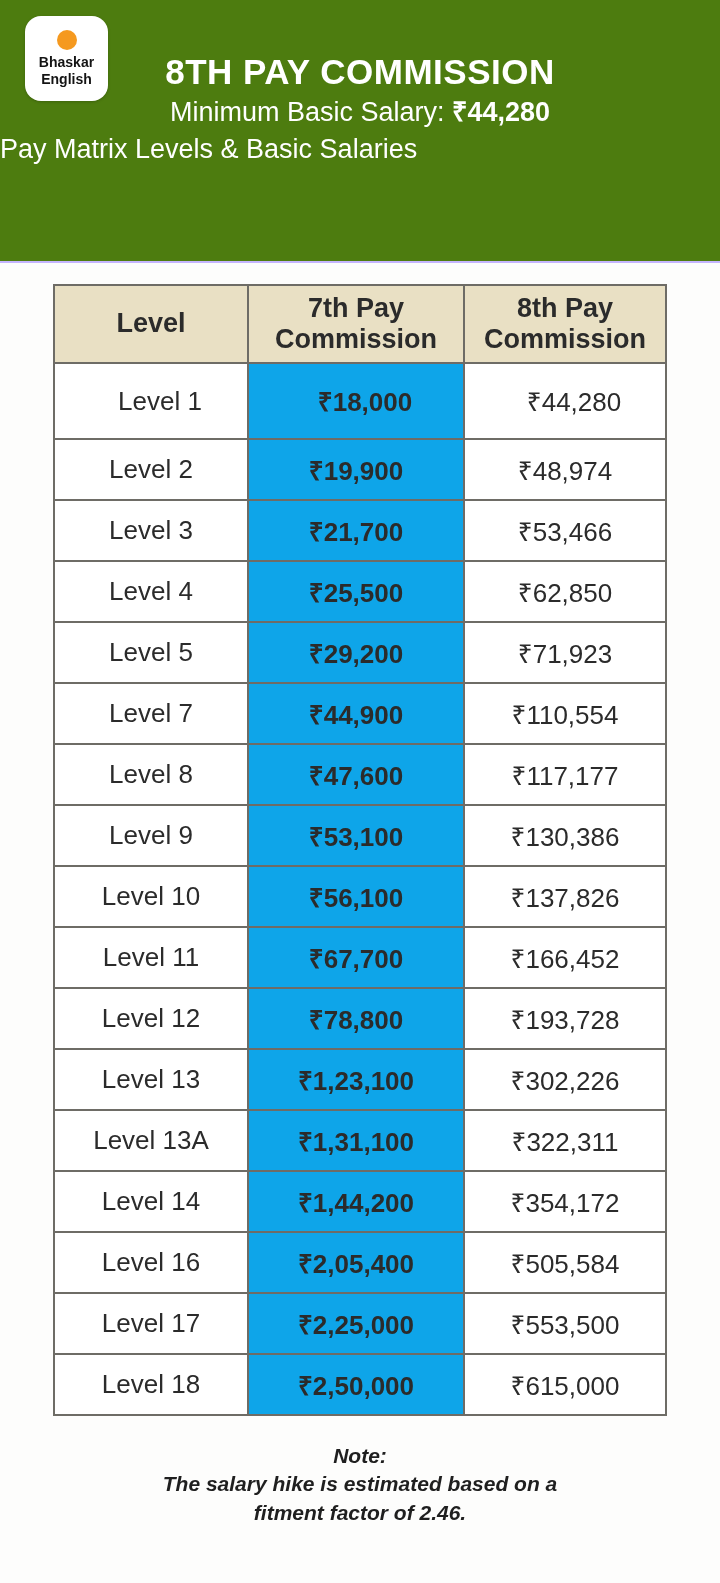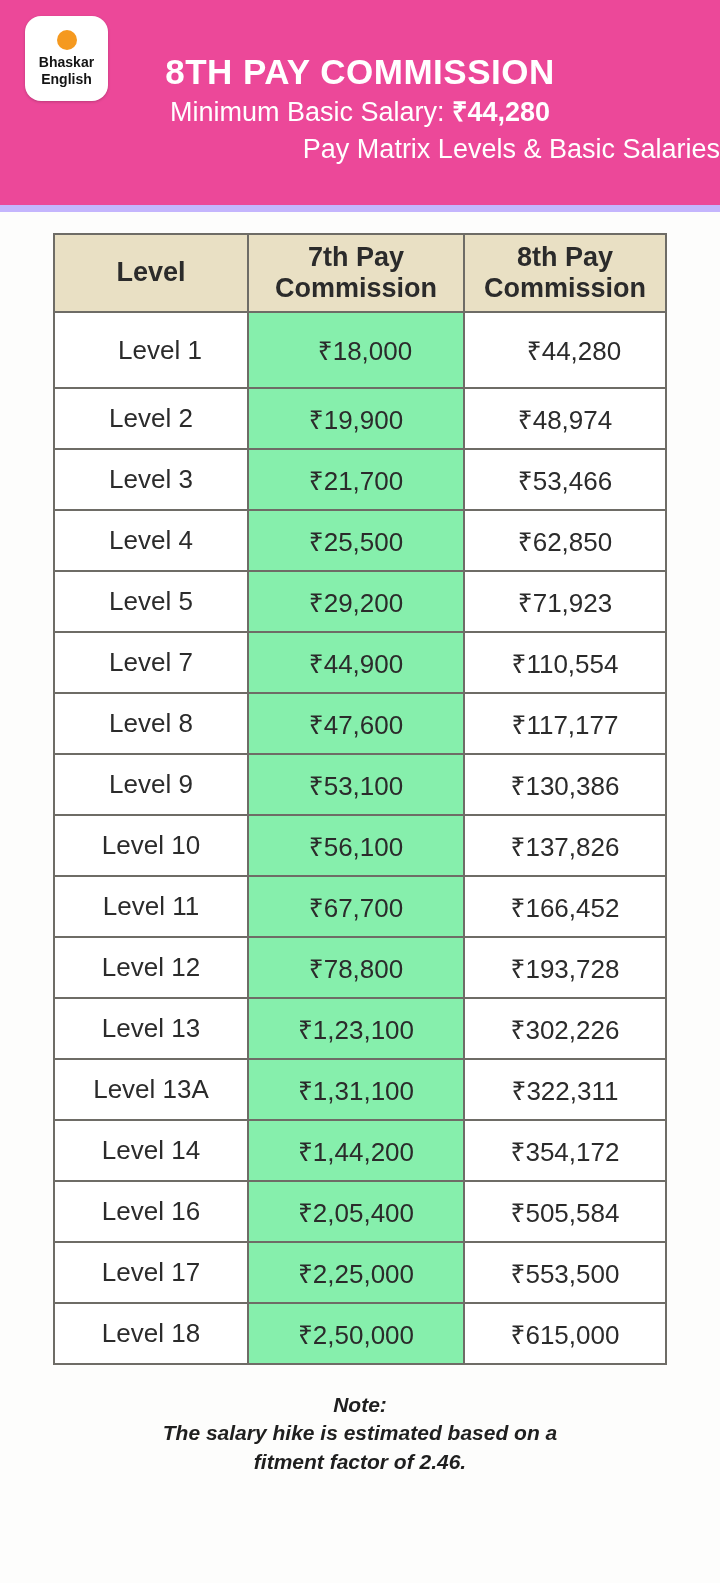--- a/index.html
+++ b/index.html
@@ -10,25 +10,25 @@
   body {
     width: 720px;
     height: 1583px;
     font-family: "Liberation Sans", sans-serif;
     position: relative;
     overflow: hidden;
   }
 
   
   .banner {
-    background: #ec4899;
-    height: 212px;
+    background: #4d7c0f;
+    height: 263px;
     position: relative;
     color: #ffffff;
-    border-bottom: 7px solid #c4b5fd;
+    border-bottom: 2px solid #c4b5fd;
     box-sizing: border-box;
   }
   .logo {
     position: absolute;
     left: 25px;
     top: 16px;
     width: 83px;
     height: 85px;
     background: #ffffff;
     border-radius: 16px;
@@ -62,21 +62,21 @@
   }
   .banner-sub {
     text-align: center;
     font-size: 27px;
     font-weight: 400;
   }
   .banner-sub .bold-val {
     font-weight: 800;
   }
   .banner-sub2 {
-    text-align: right;
+    text-align: left;
     font-size: 27px;
     font-weight: 400;
     margin-top: 5px;
   }
 
   
   table.pay-table {
     border-collapse: collapse;
     margin: 21px auto 0 auto;
     width: 612px;
@@ -103,21 +103,22 @@
     height: 57px;
     font-size: 26px;
     font-weight: 500;
     background: #ffffff;
   }
   .pay-table tbody tr:first-child td {
     height: 72px;
     padding-left: 19px;
   }
   .pay-table td.col-7th {
-    background: #86efac;
+    background: #0ea5e9;
+    font-weight: bold;
   }
 
   
   .note {
     margin-top: 26px;
     text-align: center;
     font-style: italic;
     font-size: 21px;
     font-weight: 600;
     color: #1f1f1f;

